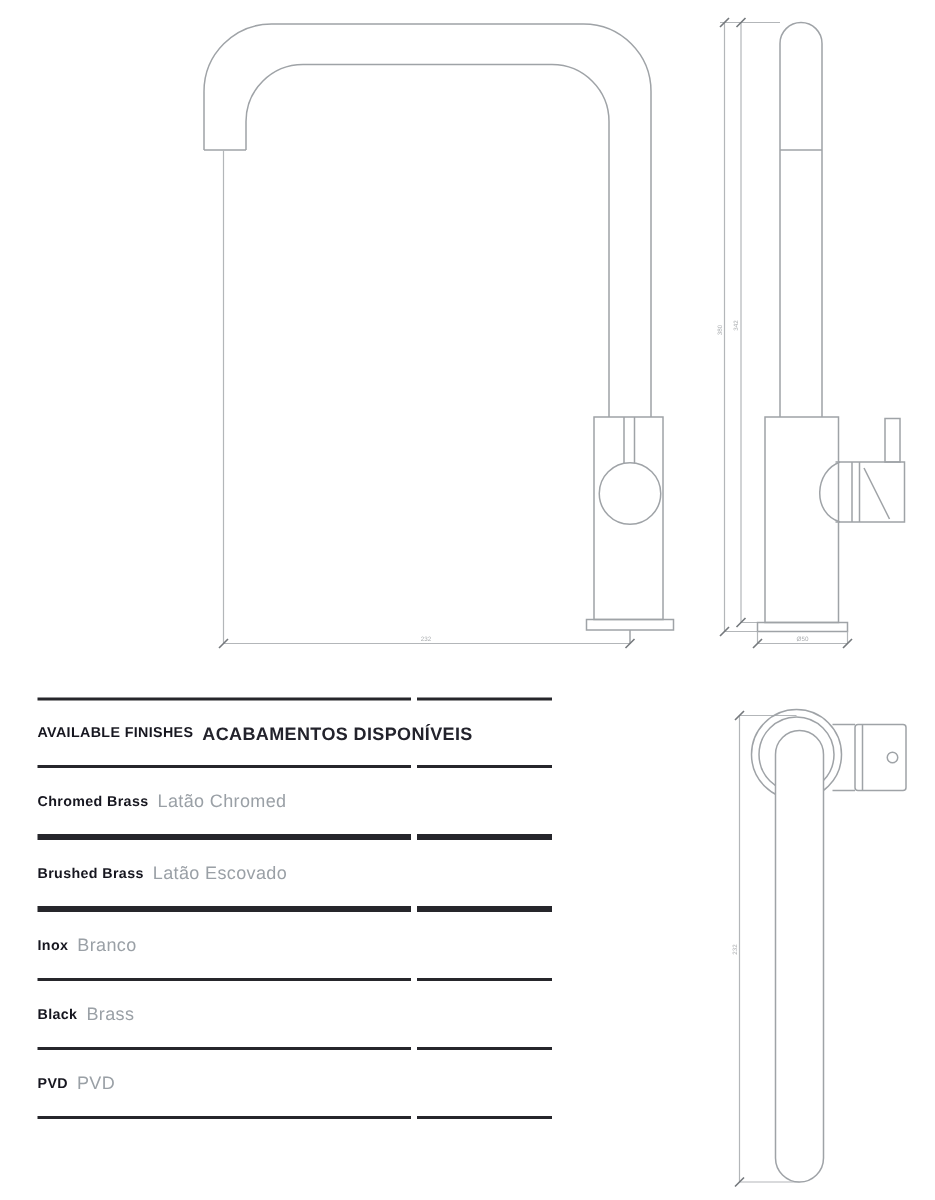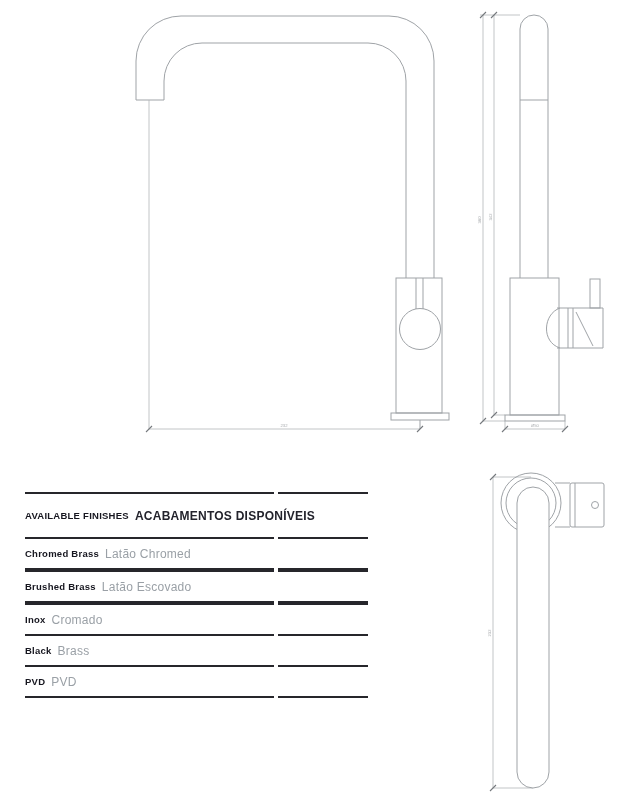--- a/index.html
+++ b/index.html
@@ -7,26 +7,26 @@
     width:623px;height:800px;background:#ffffff;position:relative;
     font-family:"Liberation Sans", sans-serif;overflow:hidden;
   }
   svg{position:absolute;overflow:visible;}
   .drawing{stroke:#9fa3a7;stroke-width:1;fill:none;}
   .dimline{stroke:#b3b6b9;stroke-width:.8;fill:none;}
   .tick{stroke:#75797d;stroke-width:1.1;fill:none;}
   .dimtext{fill:#a9acaf;font-size:4.2px;font-family:"Liberation Sans",sans-serif;}
   .whitefill{fill:#ffffff;stroke:#9fa3a7;stroke-width:1;}
 
-  .finishes{position:absolute;left:25px;top:492px;width:343px;}
+  .finishes{position:absolute;left:25px;top:465px;width:343px;}
   .hline{display:flex;gap:4px;height:2px;}
   .hline i{display:block;height:1.7px;background:#26262b;}
   .hline .s1{width:249px;}
   .hline .s2{flex:1;}
-  .frow{display:flex;align-items:center;height:29px;}
+  .frow{display:flex;align-items:center;height:44px;}
   .frow.header{height:43px;}
   .en{font-weight:700;color:#16161f;font-size:9.5px;letter-spacing:.25px;}
   .pt{color:#9aa0a6;font-size:12px;margin-left:6px;letter-spacing:.25px;}
   .frow.header .en{font-size:9.5px;}
   .frow.header .pt{color:#23232c;font-weight:600;}
 </style>
 </head>
 <body>
 
 <svg style="left:120px;top:8px;" width="345" height="430" viewBox="0 0 345 430">
@@ -139,21 +139,21 @@
       <i class="s2"></i>
     </div>
 
   <div class="hline">
       <i class="s1"></i>
       <i class="s2"></i>
     </div>
 
   <div class="frow">
     <span class="en">Inox</span>
-    <span class="pt">Cromado</span>
+    <span class="pt">Branco</span>
   </div>
   <div class="hline">
       <i class="s1"></i>
       <i class="s2"></i>
     </div>
 
   <div class="frow">
     <span class="en">Black</span>
     <span class="pt">Brass</span>
   </div>

